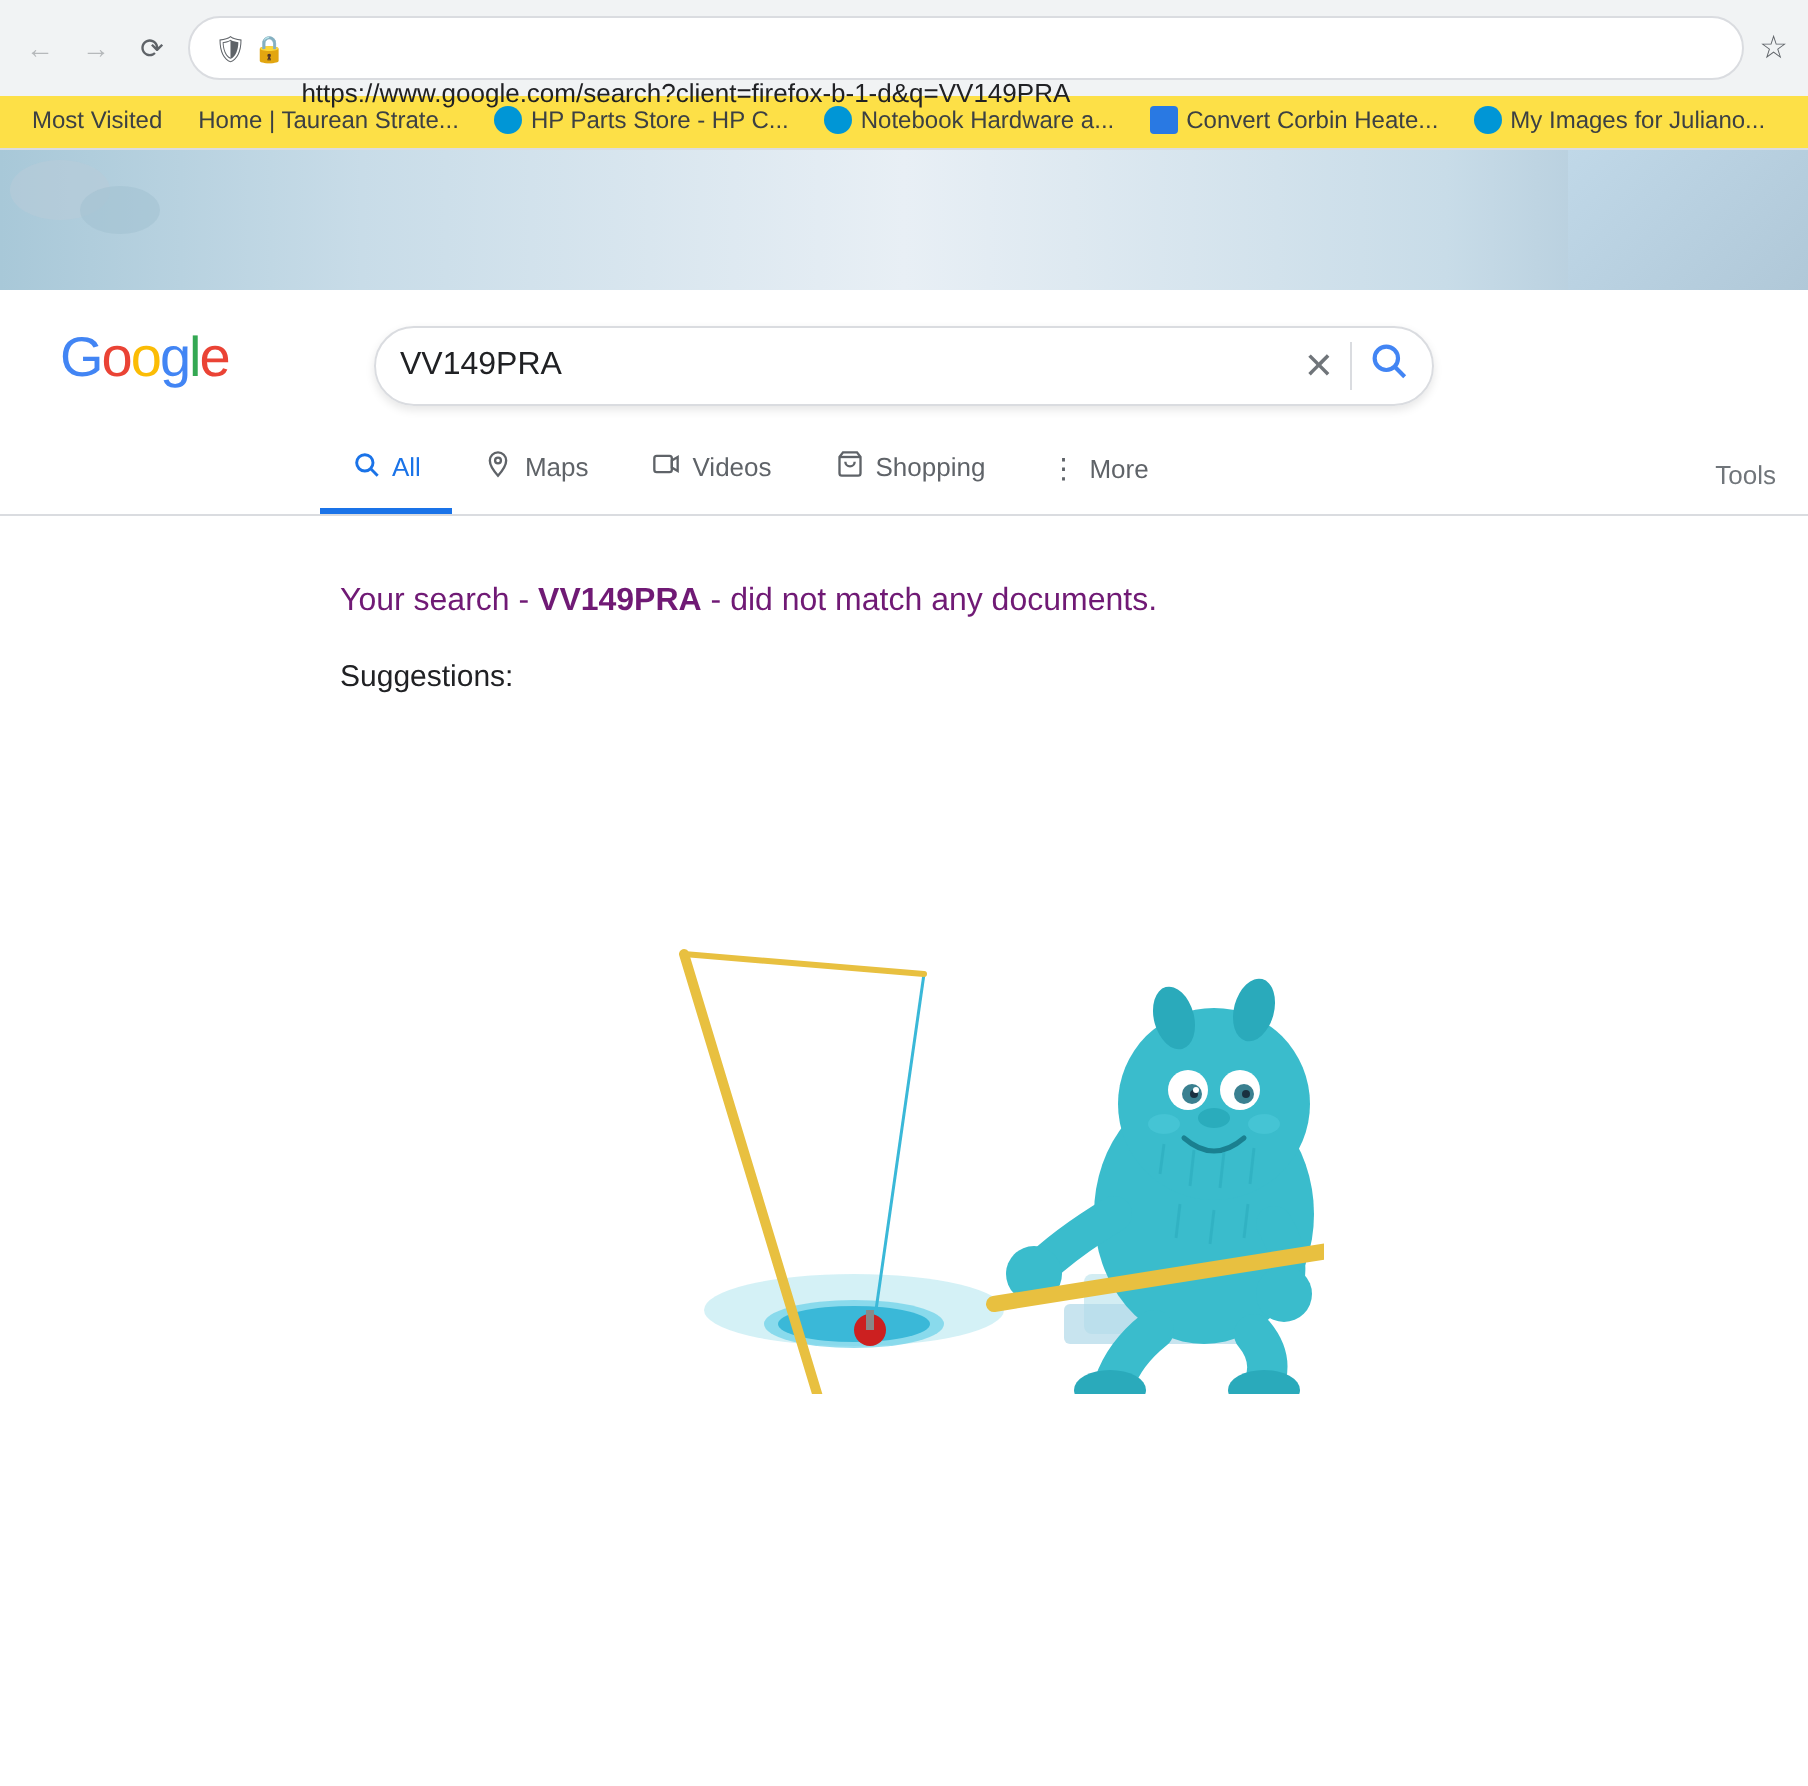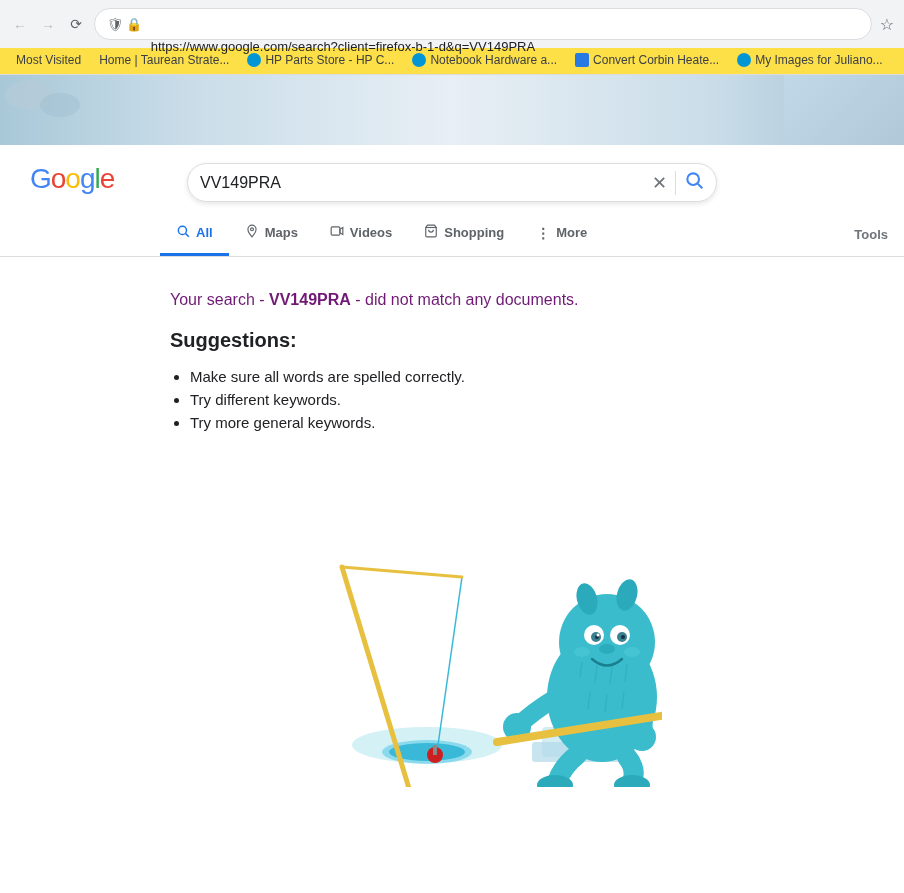--- a/index.html
+++ b/index.html
@@ -164,25 +164,24 @@
       color: #4285f4;
       cursor: pointer;
       font-size: 20px;
       background: none;
       border: none;
     }
 
     
     .search-tabs {
       display: flex;
-      align-items: center;
+      align-items: flex-end;
       padding: 0 0 0 160px;
       border-bottom: 1px solid #dadce0;
       background: #fff;
-      font-weight: bold;
     }
     .search-tab {
       display: flex;
       align-items: center;
       gap: 6px;
       padding: 12px 16px;
       font-size: 13px;
       color: #5f6368;
       cursor: pointer;
       border-bottom: 3px solid transparent;
@@ -212,23 +211,22 @@
     }
     .no-results-text strong {
       font-weight: 700;
     }
     .suggestions {
       margin-top: 16px;
       font-size: 15px;
       color: #202124;
     }
     .suggestions-title {
-      font-size: 20px;
-      margin-bottom: 16px;
-      font-weight: bold;
+      font-size: 15px;
+      margin-bottom: 0;
     }
     .suggestions ul {
       padding-left: 20px;
     }
     .suggestions ul li {
       margin-bottom: 6px;
       font-size: 15px;
       list-style-type: disc;
     }
 
@@ -376,25 +374,20 @@
   <div class="tools-btn">Tools</div>
 </div>
 
 <div class="results-area">
   <p class="no-results-text">
     <span>Your search - </span><strong>VV149PRA</strong><span> - did not match any documents.</span>
   </p>
 
   <div class="suggestions">
     <p class="suggestions-title">Suggestions:</p>
-    <ul>
-      <li>Make sure all words are spelled correctly.</li>
-      <li>Try different keywords.</li>
-      <li>Try more general keywords.</li>
-    </ul>
   </div>
 </div>
 
 <div class="illustration-container">
   <svg width="420" height="300" viewBox="0 0 420 300">
 
     <ellipse cx="185" cy="258" rx="75" ry="18" fill="#b8e8f0" opacity="0.6"></ellipse>
 
     <ellipse cx="185" cy="265" rx="45" ry="12" fill="#6ad0e8" opacity="0.7"></ellipse>
     <ellipse cx="185" cy="265" rx="38" ry="9" fill="#3ab8d8"></ellipse>

